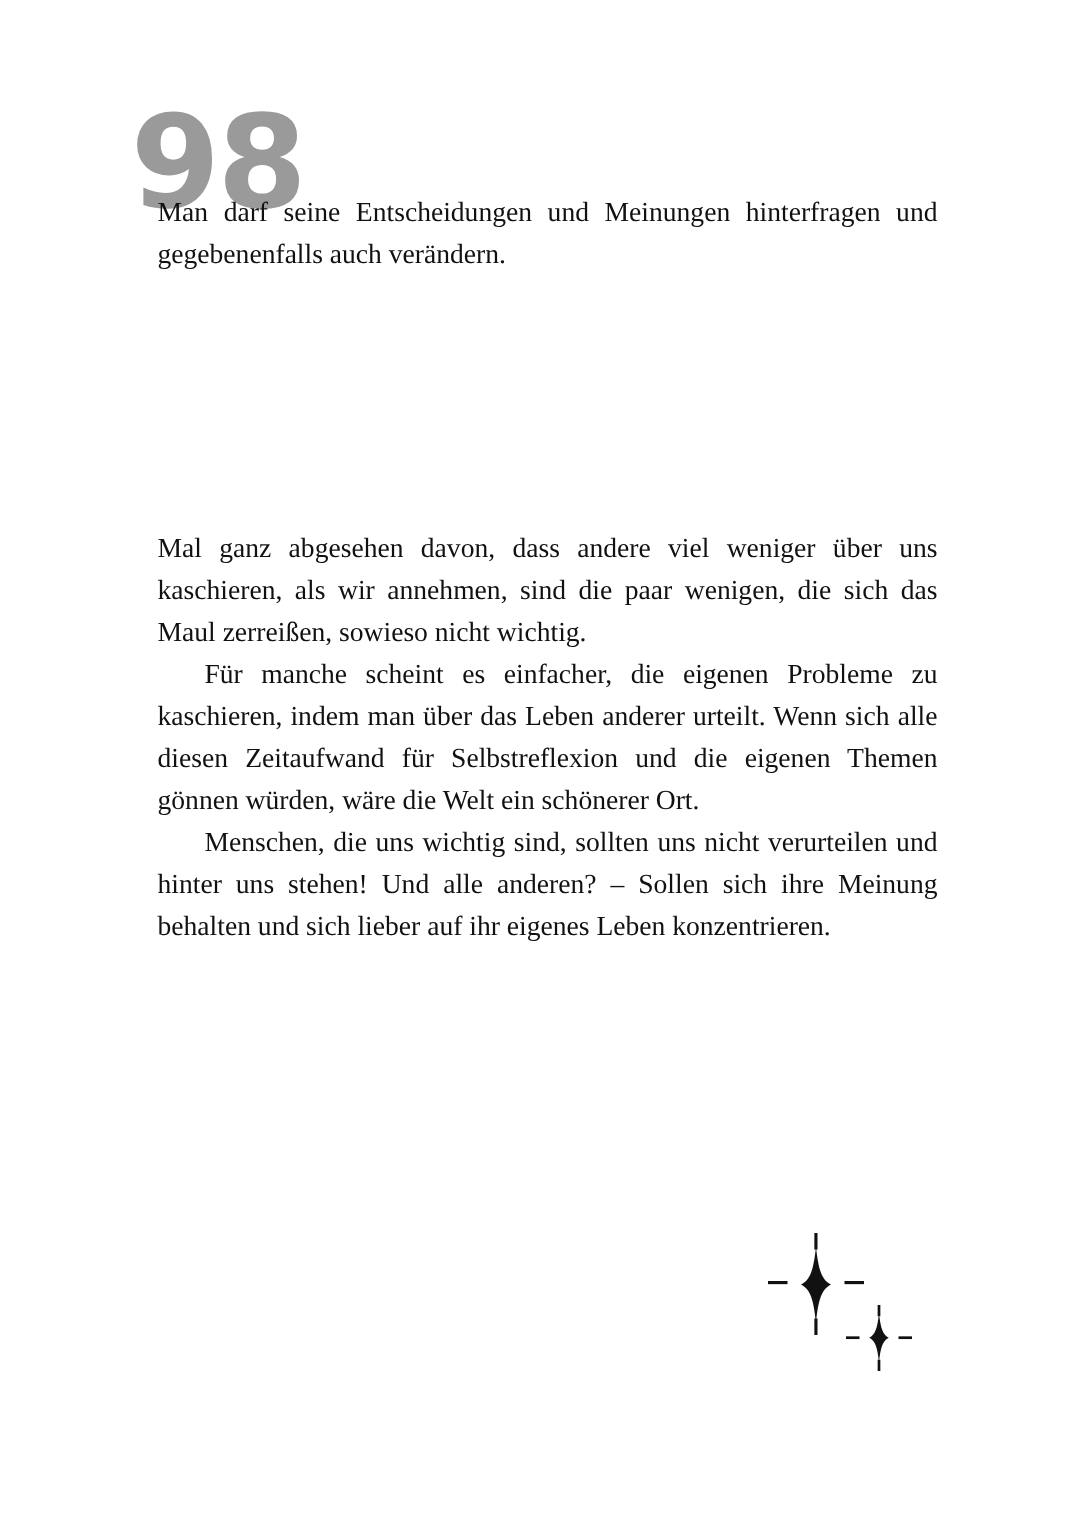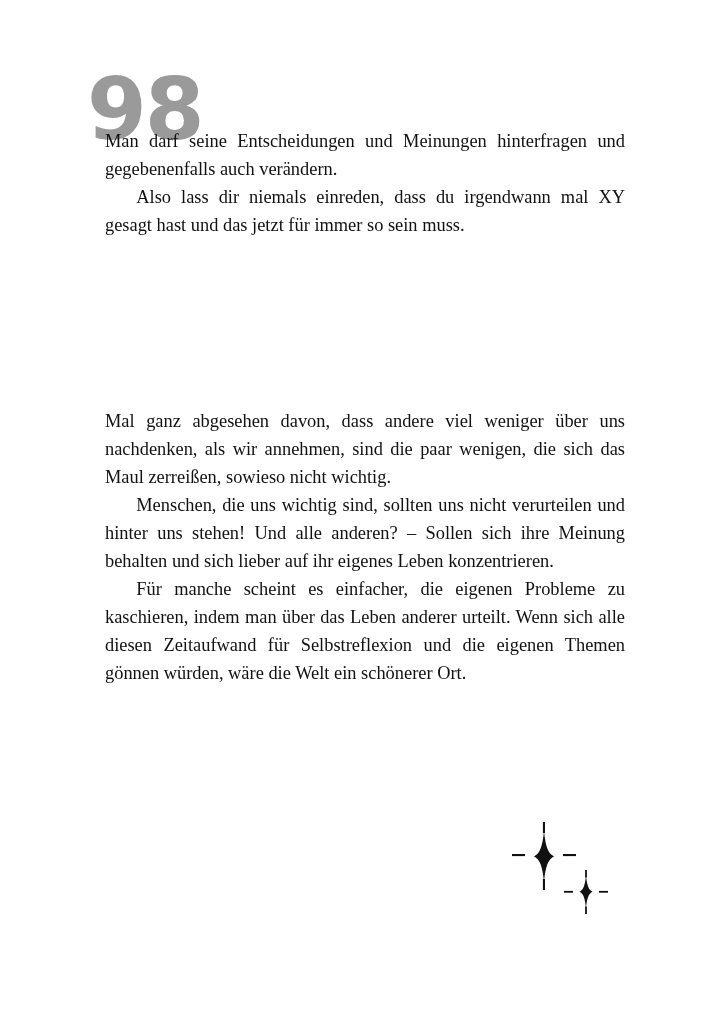--- a/index.html
+++ b/index.html
@@ -91,29 +91,28 @@
 <body>
 
 <div class="page">
 
   <div class="content">
 
     <section class="entry entry-1">
       <div class="entry-number">98</div>
       <div class="entry-body">
         <p>Man darf seine Entscheidungen und Meinungen hinterfragen und gegebenenfalls auch verändern.</p>
-        <p>Also lass dir niemals einreden, dass du irgendwann mal XY gesagt hast und das jetzt für immer so sein muss.</p>
       </div>
     </section>
 
     <section class="entry entry-2">
       <div class="entry-body">
-        <p>Mal ganz abgesehen davon, dass andere viel weniger über uns nachdenken, als wir annehmen, sind die paar wenigen, die sich das Maul zerreißen, sowieso nicht wichtig.</p>
+        <p>Mal ganz abgesehen davon, dass andere viel weniger über uns kaschieren, als wir annehmen, sind die paar wenigen, die sich das Maul zerreißen, sowieso nicht wichtig.</p>
+        <p>Für manche scheint es einfacher, die eigenen Probleme zu kaschieren, indem man über das Leben anderer urteilt. Wenn sich alle diesen Zeitaufwand für Selbstreflexion und die eigenen Themen gönnen würden, wäre die Welt ein schönerer Ort.</p>
         <p>Menschen, die uns wichtig sind, sollten uns nicht verurteilen und hinter uns stehen! Und alle anderen? – Sollen sich ihre Meinung behalten und sich lieber auf ihr eigenes Leben konzentrieren.</p>
-        <p>Für manche scheint es einfacher, die eigenen Probleme zu kaschieren, indem man über das Leben anderer urteilt. Wenn sich alle diesen Zeitaufwand für Selbstreflexion und die eigenen Themen gönnen würden, wäre die Welt ein schönerer Ort.</p>
       </div>
     </section>
 
   </div>
 
   <div class="sparkles">
     <span class="spark spark-big">
       <svg width="72" height="72" viewBox="0 0 72 72" aria-hidden="true">
         <path d="M36 6 C37.6 22 40 28.4 46 31.4 C40 34.4 37.6 40.8 36 57 C34.4 40.8 32 34.4 26 31.4 C32 28.4 34.4 22 36 6 Z" fill="#111111" transform="translate(0,5)"></path>
         <rect x="4" y="34" width="13" height="2.1" fill="#111111"></rect>

